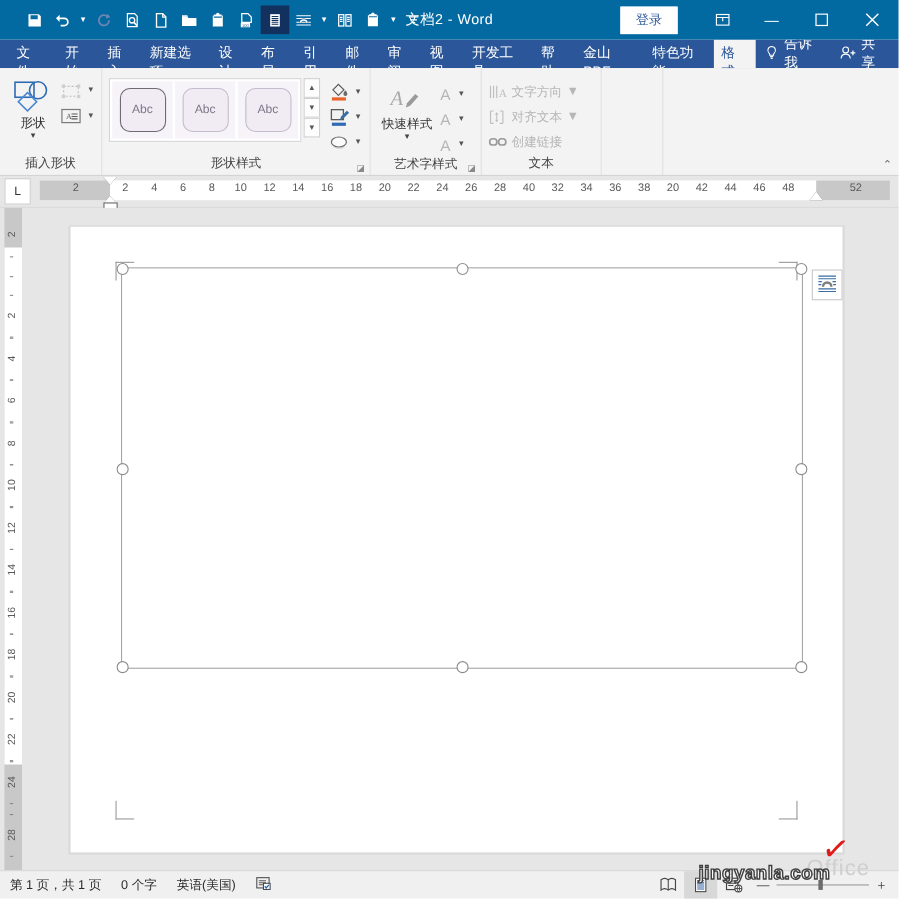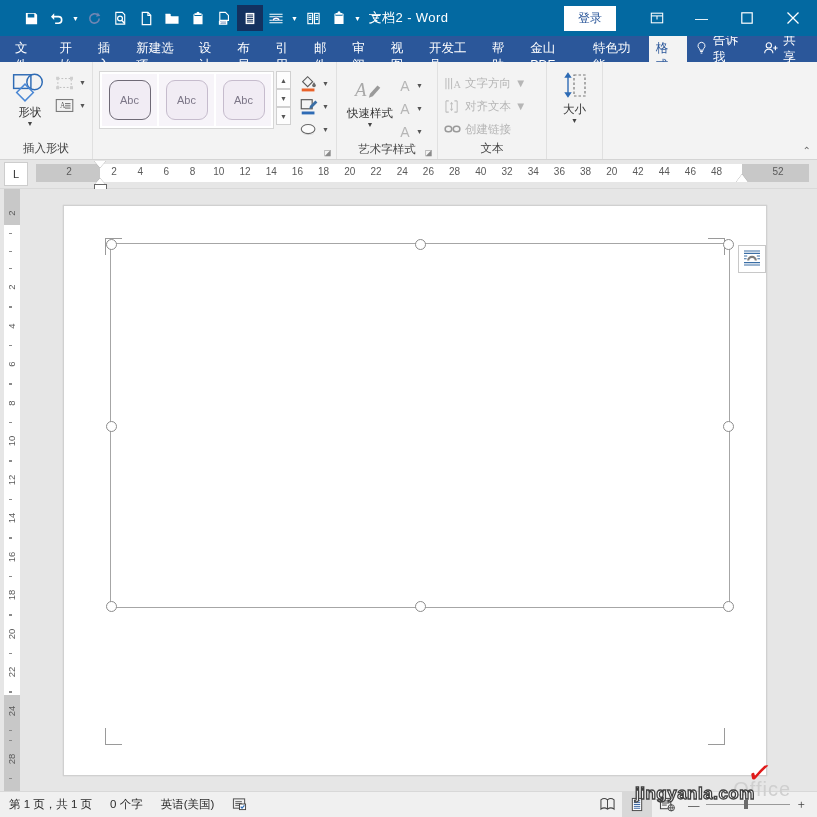--- a/index.html
+++ b/index.html
@@ -362,20 +362,21 @@
             <span class="icon">
               <svg width="20" height="18" viewBox="0 0 22 18">
                   <ellipse cx="10" cy="8" rx="7.5" ry="5" fill="#fbfbfb" stroke="#6a6a6a" stroke-width="1.2"></ellipse>
                   <path fill="#9a9a9a" d="M4 12.5c2.8 2.2 9.5 2.2 12.5 0-1.2 2.4-10.8 2.8-12.5 0z"></path>
                 </svg>
             </span>
             <span class="car">▼</span>
           </div>
         </div>
       </div>
+      <div class="grp-label">形状样式</div>
       <div class="dlg">◪</div>
     </div>
 
     <div class="grp" style="width:100px">
       <div class="grp-body" style="padding-top:8px">
         <div class="bigbtn" style="width:54px">
           <span class="icon">
             <svg width="34" height="28" viewBox="0 0 36 30">
                 <text x="2" y="20" font-size="20" fill="#a9a9a9" font-family="serif" font-style="italic">A</text>
                 <path fill="#9a9a9a" d="m18 18 8-9 3 2.6-8 9-4.2 1.6z"></path>
@@ -438,35 +439,20 @@
               </svg>
           </span>
           <span>创建链接</span>
         </div>
       </div>
       <div class="grp-label">文本</div>
     </div>
 
 
     <div class="grp" style="width:55px;border-right:1px solid #e0e0e0">
-      <div class="grp-body" style="justify-content:center">
-        <div class="bigbtn">
-          <span class="icon">
-            <svg width="32" height="30" viewBox="0 0 32 30">
-                <g stroke="#2e6bb5" stroke-width="1.4" fill="#2e6bb5">
-                  <path d="M9 5v18"></path>
-                  <path d="M9 2.5 6.6 6h4.8zM9 25.5 6.6 22h4.8z"></path>
-                </g>
-                <rect x="15" y="4" width="11" height="21" fill="none" stroke="#7a7a7a" stroke-width="1.2" stroke-dasharray="2.5 2"></rect>
-              </svg>
-          </span>
-          <span class="lbl">大小</span>
-          <span class="car">▼</span>
-        </div>
-      </div>
       <div class="grp-label">&nbsp;</div>
     </div>
 
     <div class="collapse">⌃</div>
   </div>
 
   <div class="rulerbar">
     <div class="tabsel">L</div>
     <div class="hruler" id="hruler">
       <div class="hr-track"></div>

